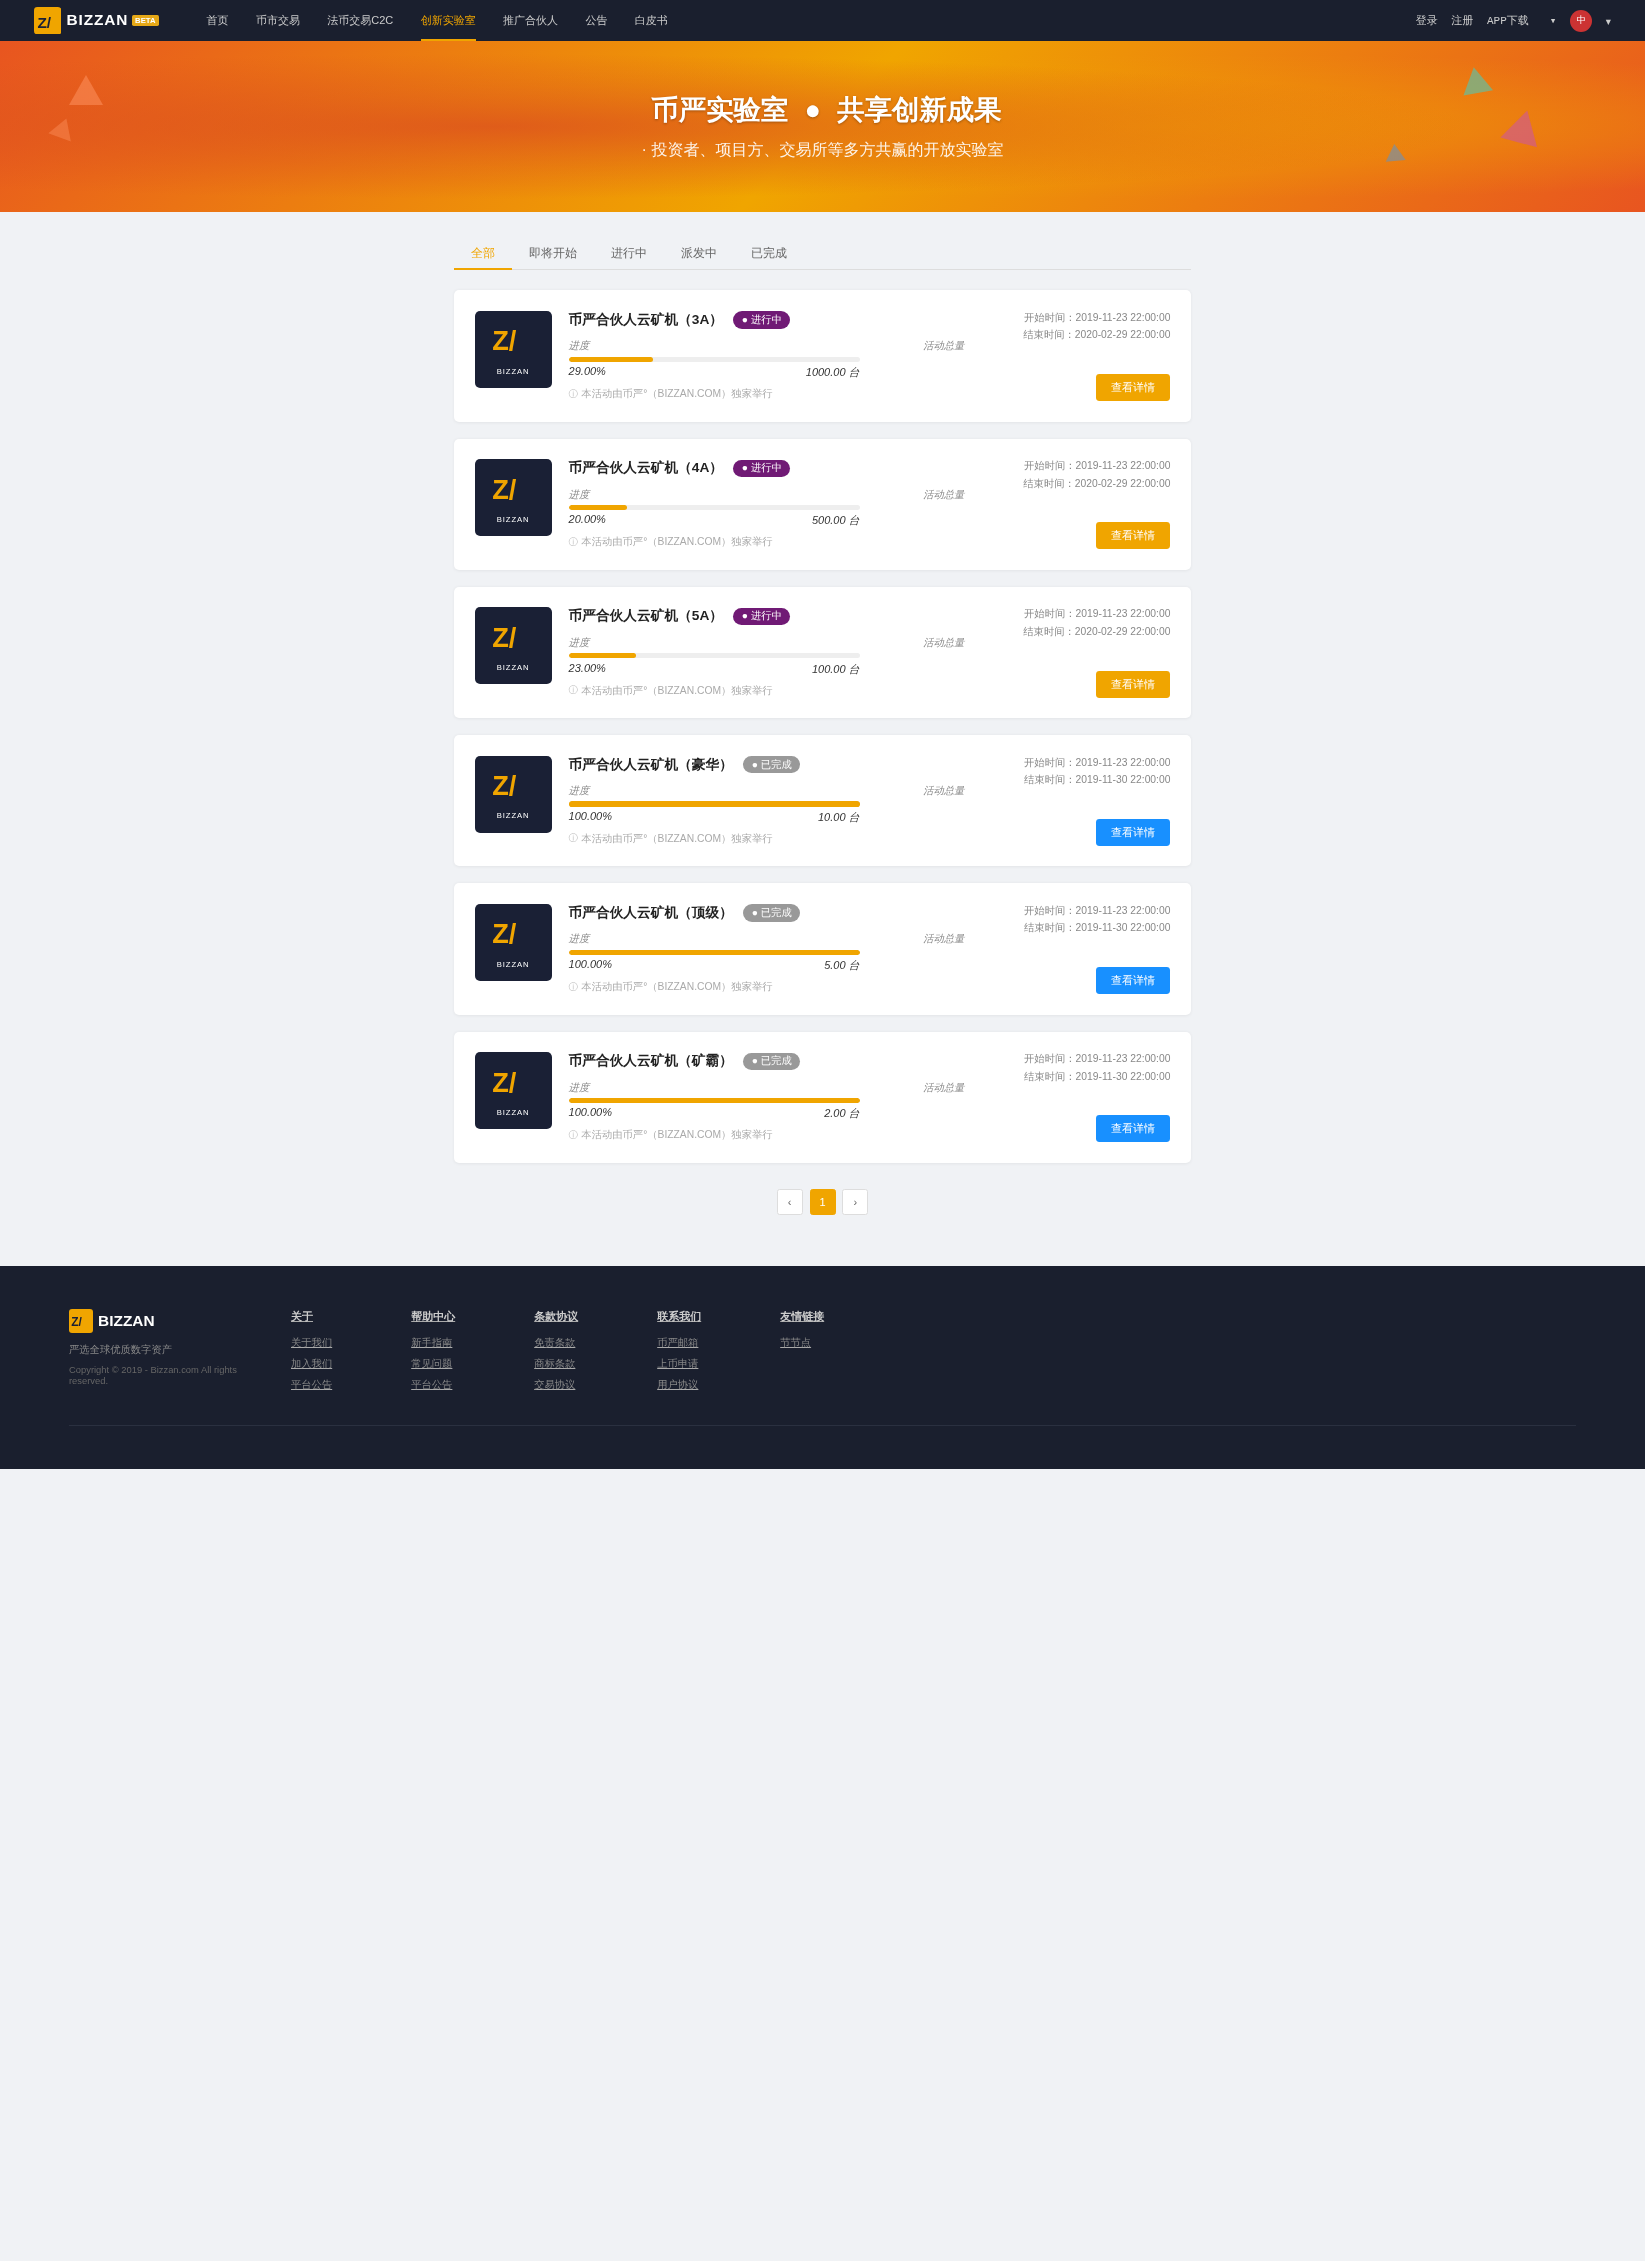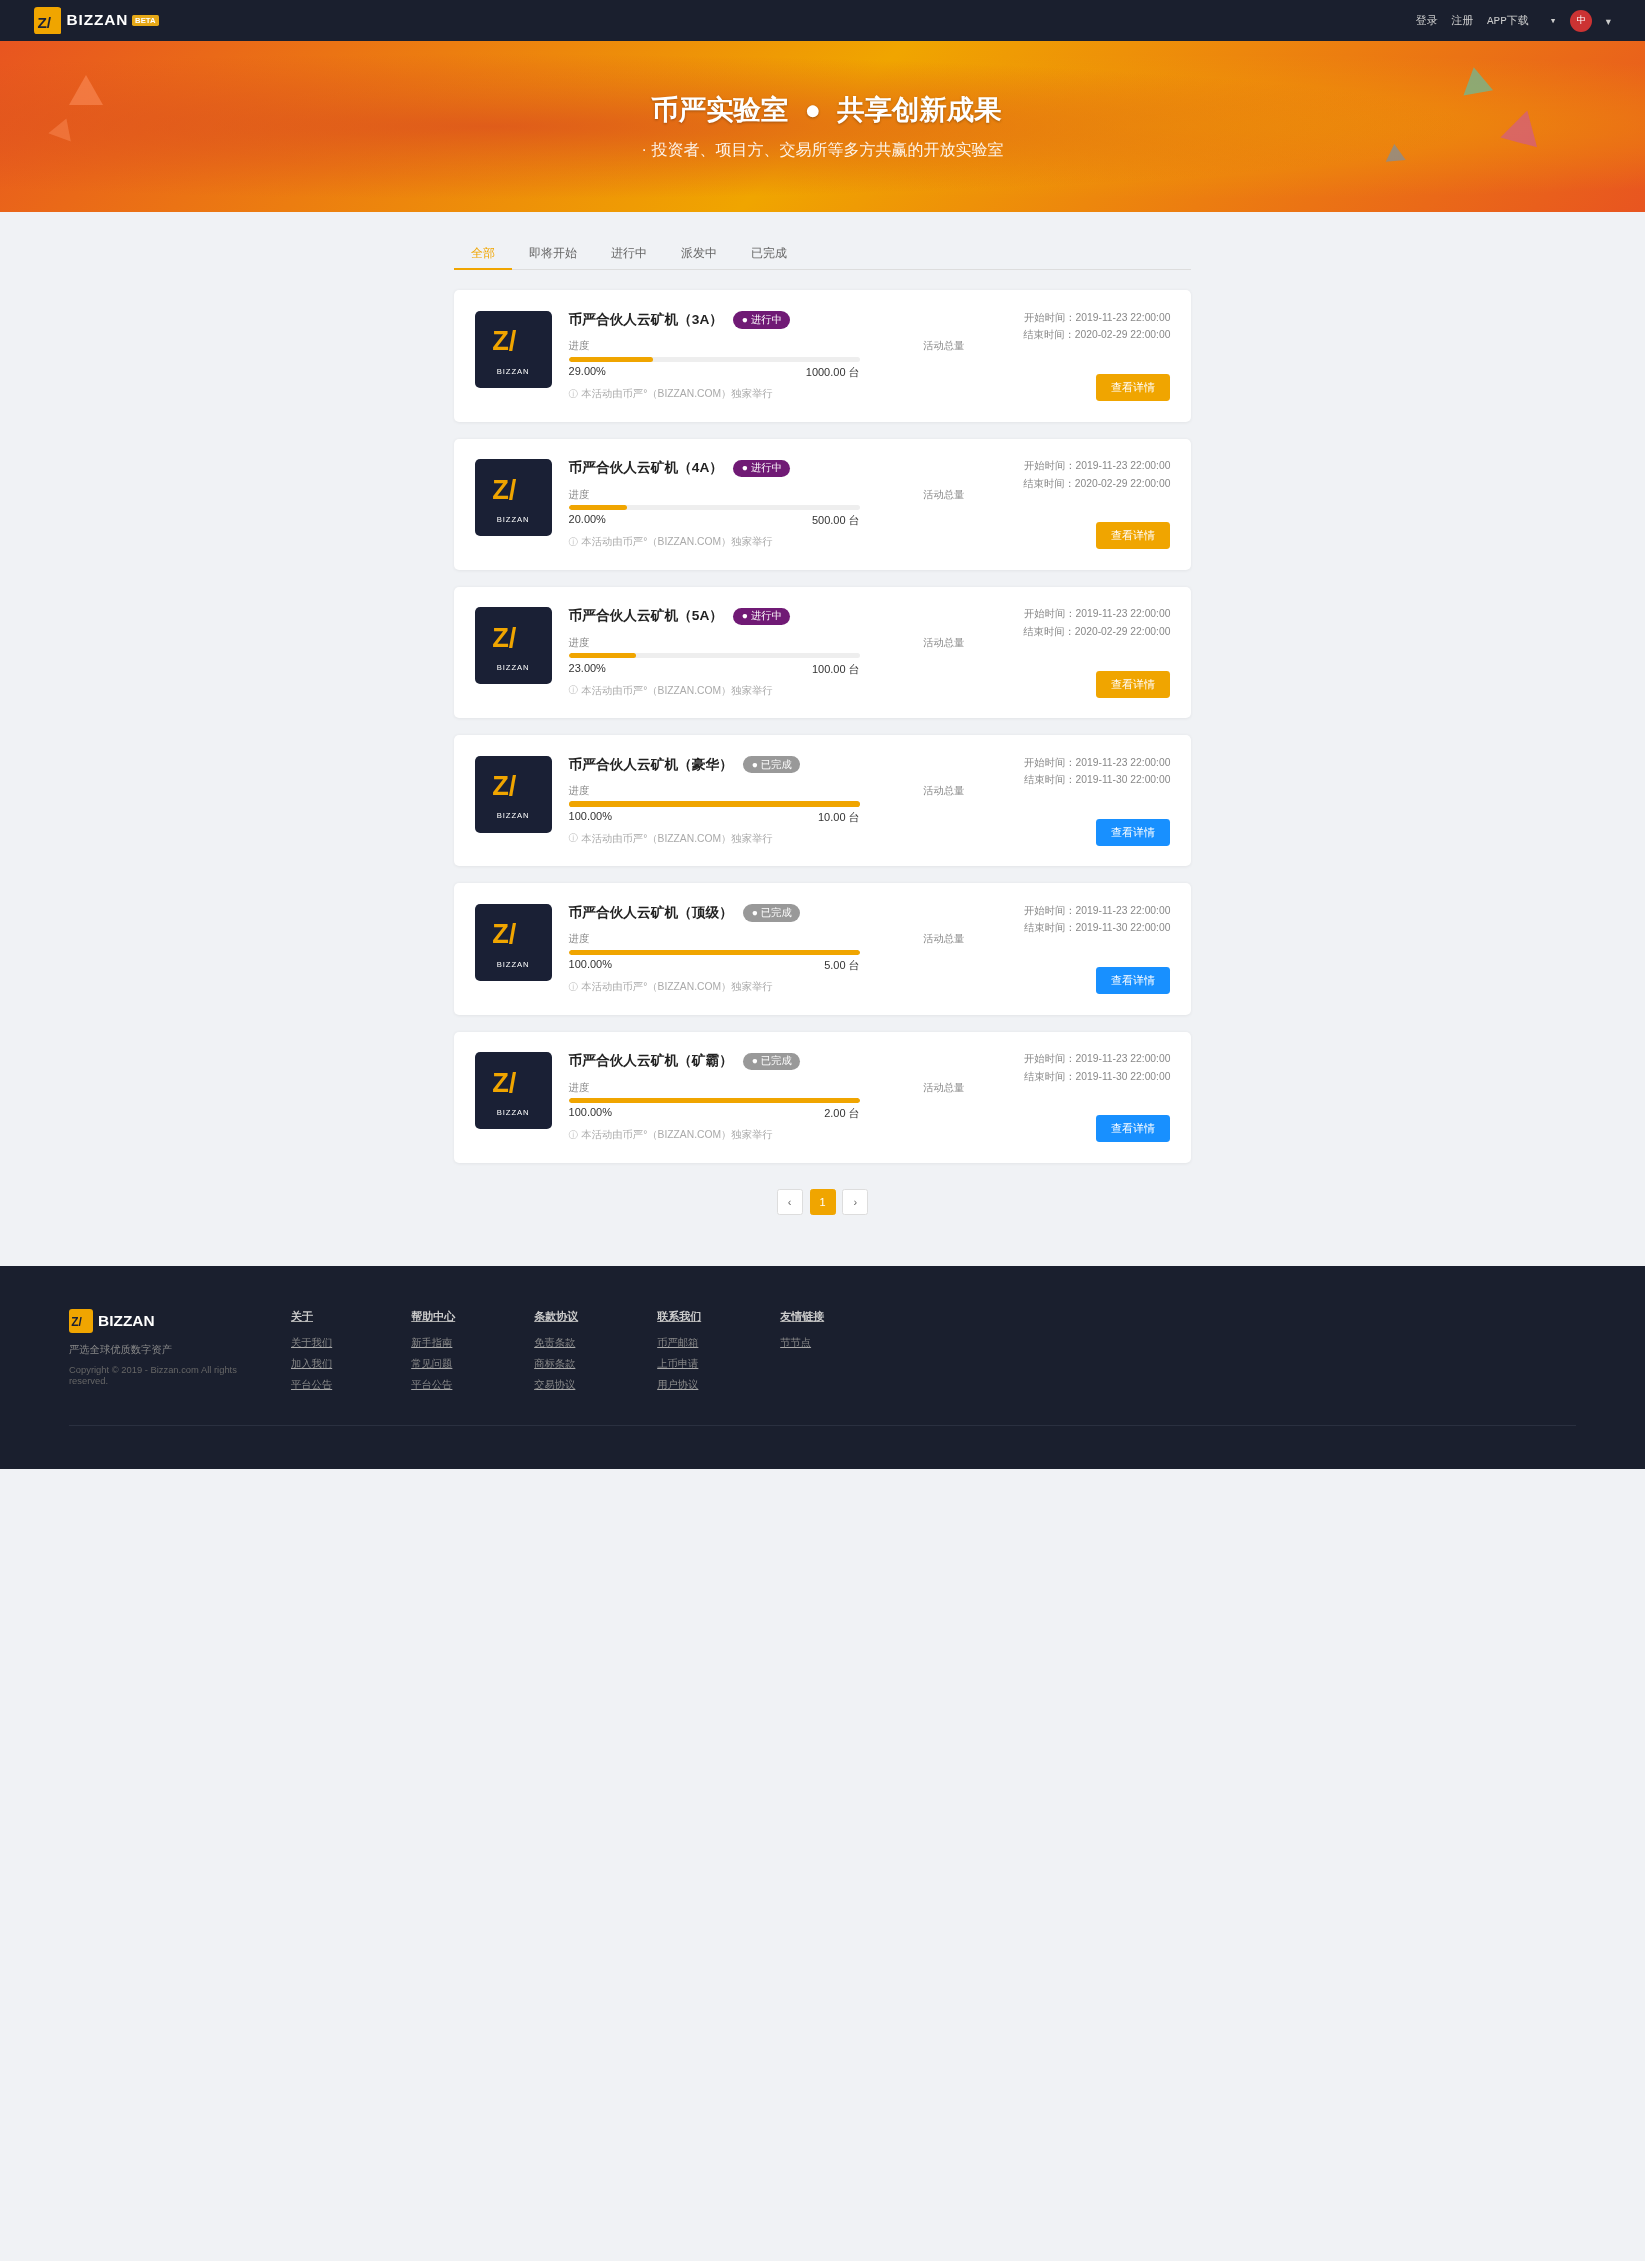--- a/index.html
+++ b/index.html
@@ -230,20 +230,21 @@
       padding: 1.7px 8.6px;
       border-radius: 10.3px;
       font-size: 10.3px;
       color: #fff;
     }
     .status-active { background: #701a75; }
     .status-completed { background: #999; }
 
     .progress-section {
       margin-bottom: 6.9px;
+      font-style: italic;
     }
     .progress-labels {
       display: flex;
       justify-content: space-between;
       font-size: 10.3px;
       color: #888;
       margin-bottom: 3.4px;
     }
     .progress-bar-bg {
       height: 5.1px;
@@ -407,20 +408,29 @@
   <div class="navbar-logo">
     <svg class="logo-icon" viewBox="0 0 32 32" fill="none">
       <rect width="32" height="32" rx="4" fill="#f0a500"></rect>
       <text x="4" y="24" font-size="18" font-weight="bold" fill="#1a2035" font-family="Arial">Z/</text>
     </svg>
     <span class="logo-text">BIZZAN</span>
 
     <span class="beta-badge">BETA</span>
   </div>
 
+  <div class="navbar-nav">
+    <a class="nav-item">首页</a>
+    <a class="nav-item">币市交易</a>
+    <a class="nav-item">法币交易C2C</a>
+    <a class="nav-item active">创新实验室</a>
+    <a class="nav-item">推广合伙人</a>
+    <a class="nav-item">公告</a>
+    <a class="nav-item">白皮书</a>
+  </div>
 
   <div class="navbar-right">
     <a class="btn-login">登录</a>
     <a class="btn-register">注册</a>
     <span class="btn-app">
       <span>APP下载</span>
       <span>▾</span>
     </span>
     <div class="lang-btn">中</div>
     <span style="color:#ccc;font-size:10.3px;">▾</span>

